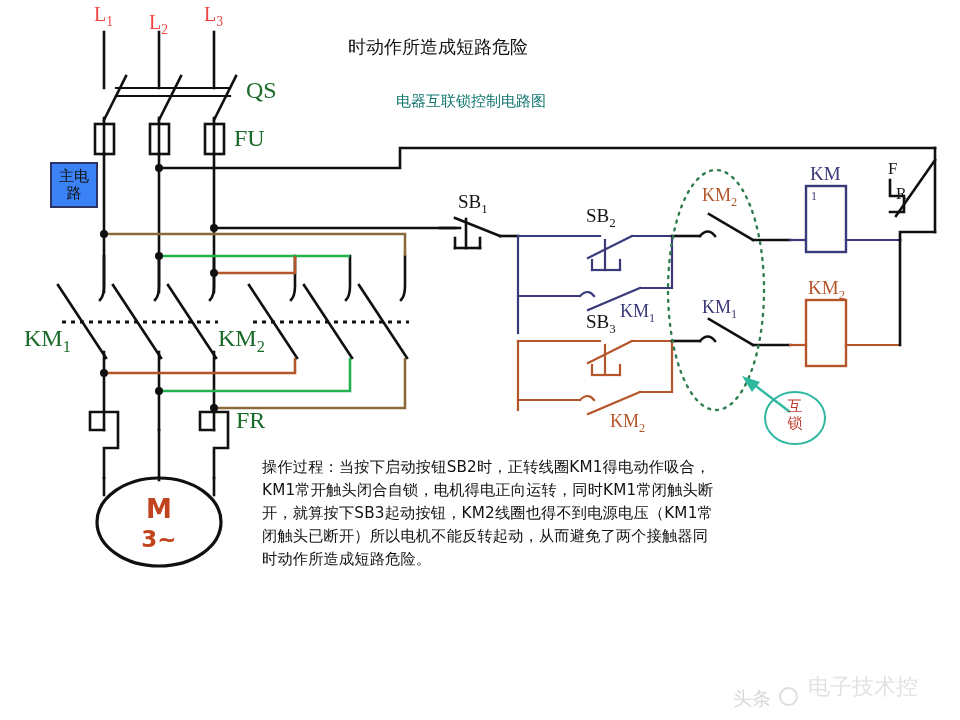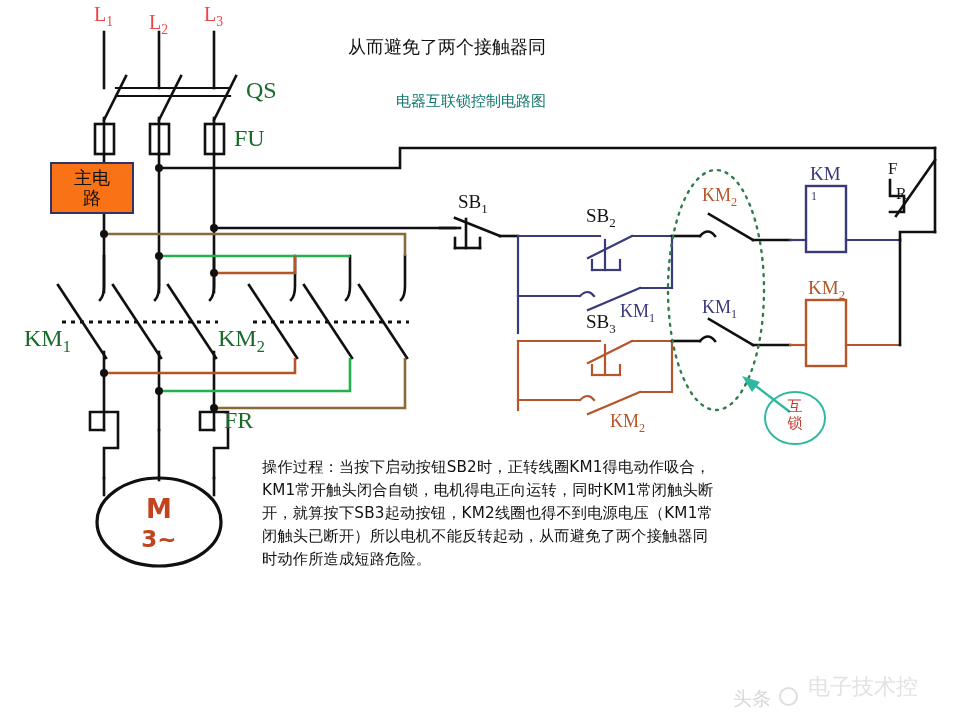--- a/index.html
+++ b/index.html
@@ -58,26 +58,26 @@
     color: #3a3a7a;
     font-size: 18px;
   }
   .tag-orange {
     color: #b5552a;
     font-size: 18px;
   }
   .mainbox-label {
     position: absolute;
     border: 2px solid #2c3563;
-    background: #f97316;
+    background: #3b82f6;
     width: 40px;
-    padding: 4px 20px;
+    padding: 4px 2px;
     text-align: center;
     font-family: "DejaVu Sans", "Liberation Sans", sans-serif;
-    font-size: 18px;
+    font-size: 15px;
     color: #111111;
     line-height: 1.12;
     letter-spacing: 0;
   }
   .motor-txt {
     position: absolute;
     color: #c1441e;
     font-family: "DejaVu Sans", "Liberation Sans", sans-serif;
     font-weight: bold;
     text-align: center;
@@ -311,35 +311,35 @@
       <line class="w" x1="935" y1="148" x2="935" y2="232"></line>
     </g>
 
     <g>
       <line x1="748" y1="380" x2="790" y2="412" stroke="#2eb8a0" stroke-width="2.4"></line>
       <polygon points="742,376 760,382 752,392" fill="#2eb8a0"></polygon>
       <ellipse cx="795" cy="418" rx="30" ry="26" fill="none" stroke="#2eb8a0" stroke-width="2"></ellipse>
     </g>
   </svg>
 
-  <div class="lbl title-main" style="left:348px; top:38px;">从而避免了两个接触器同</div>
+  <div class="lbl title-main" style="left:348px; top:38px;">时动作所造成短路危险</div>
   <div class="lbl title-sub" style="left:396px; top:94px;">电器互联锁控制电路图</div>
 
   <div class="lbl tag-pink" style="left:94px; top:4px;"><span>L</span><span class="sub">1</span></div>
   <div class="lbl tag-pink" style="left:149px; top:12px;text-align:center;"><span>L</span><span class="sub">2</span></div>
   <div class="lbl tag-pink" style="left:204px; top:4px;"><span>L</span><span class="sub">3</span></div>
 
   <div class="lbl tag-green" style="left:246px; top:78px;">QS</div>
   <div class="lbl tag-green" style="left:234px; top:126px;">FU</div>
 
   <div class="mainbox-label" style="left:50px; top:162px;">主电路</div>
 
   <div class="lbl tag-green" style="left:24px; top:326px;"><span>KM</span><span class="sub">1</span></div>
   <div class="lbl tag-green" style="left:218px; top:326px;"><span>KM</span><span class="sub">2</span></div>
-  <div class="lbl tag-green" style="left:224px; top:408px;">FR</div>
+  <div class="lbl tag-green" style="left:236px; top:408px;">FR</div>
 
   <div class="motor-txt" style="left:129px; top:495px; width:60px; font-size:26px;">M</div>
   <div class="motor-txt" style="left:129px; top:527px; width:60px; font-size:23px;">3~</div>
 
   <div class="lbl tag-black" style="left:458px; top:192px;text-align:center;"><span>SB</span><span class="sub">1</span></div>
   <div class="lbl tag-black" style="left:586px; top:206px;"><span>SB</span><span class="sub">2</span></div>
   <div class="lbl tag-black" style="left:586px; top:312px;"><span>SB</span><span class="sub">3</span></div>
 
   <div class="lbl tag-blue" style="left:620px; top:302px;"><span>KM</span><span class="sub">1</span></div>
   <div class="lbl tag-orange" style="left:610px; top:412px;"><span>KM</span><span class="sub">2</span></div>

